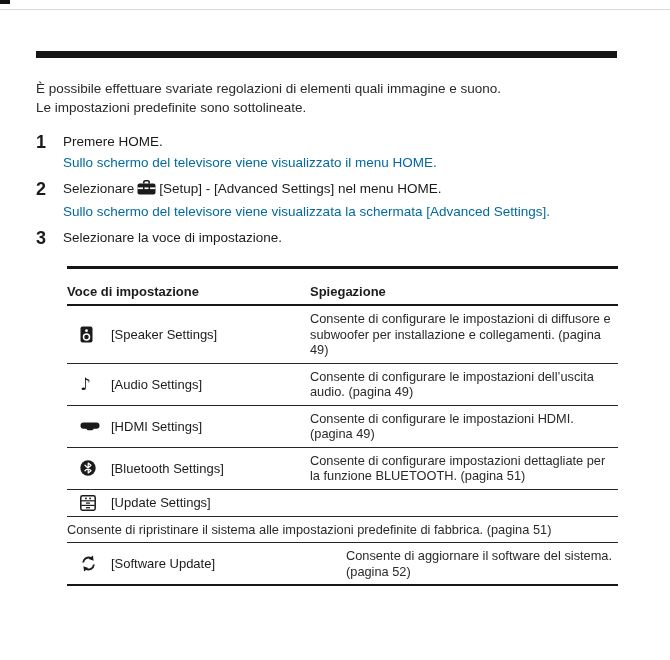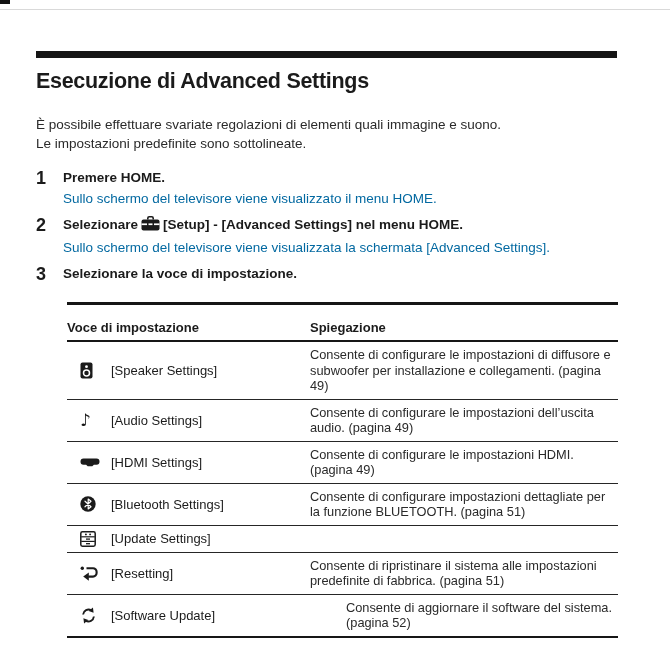--- a/index.html
+++ b/index.html
@@ -17,21 +17,21 @@
     letter-spacing:-0.3px;line-height:26px;
   }
   .intro{font-size:13.5px;line-height:19px;margin-top:21px;color:#2a2a2a;}
   .steps{margin-top:15px;}
   .step{display:flex;margin-bottom:7px;}
   .step-number{
     flex:0 0 27px;width:27px;font-size:18px;font-weight:bold;color:#1b1b1b;
     line-height:20px;
   }
   .step-body{flex:1;}
-  .step-heading{font-size:13.5px;font-weight:bold;color:#1b1b1b;line-height:20px;}
+  .step-heading{font-size:13.5px;font-weight:normal;color:#1b1b1b;line-height:20px;}
   .step-detail{font-size:13.5px;line-height:19px;color:#0369a1;margin-top:1px;}
   .inline-icon{display:inline-block;vertical-align:-2px;margin:0 3px;}
 
   .settings-table{
     margin:18px 0 0 31px;width:551px;
     border-top:3px solid #161616;border-bottom:2px solid #161616;
   }
   .thead{
     display:flex;border-bottom:2px solid #161616;
     font-size:13px;font-weight:bold;color:#1b1b1b;padding:15px 0 5px 0;
@@ -50,21 +50,20 @@
   .cell-desc{flex:1;font-size:12.8px;line-height:15.5px;color:#2a2a2a;padding-right:2px;}
 </style>
 </head>
 <body>
 
 <div class="corner-mark"></div>
 <div class="top-hairline"></div>
 
 <div class="content">
   <div class="title-bar"></div>
-  <h1 class="page-title">Esecuzione di Advanced Settings</h1>
 
   <div class="intro">
     <div>È possibile effettuare svariate regolazioni di elementi quali immagine e suono.</div>
     <div>Le impostazioni predefinite sono sottolineate.</div>
   </div>
 
   <div class="steps">
     <div class="step">
       <div class="step-number">1</div>
       <div class="step-body">
@@ -163,30 +162,20 @@
                 <circle cx="10.1" cy="3.4" r="0.95" fill="#1b1b1b"></circle>
                 <line x1="6" y1="8.1" x2="10" y2="8.1" stroke="#1b1b1b" stroke-width="1.3"></line>
                 <line x1="6" y1="12.7" x2="10" y2="12.7" stroke="#1b1b1b" stroke-width="1.3"></line>
               </svg>
             </span>
       <span class="cell-label">[Update Settings]</span>
     </div>
   </div>
 
   <div class="trow">
-    <div class="cell-item">
-      <span class="cell-icon">
-              <svg width="18" height="16" viewBox="0 0 18 16">
-                <circle cx="2.3" cy="3.2" r="1.7" fill="#1b1b1b"></circle>
-                <path d="M6.5 3.2 H13 a3.6 3.6 0 0 1 3.6 3.6 V8 a3.6 3.6 0 0 1 -3.6 3.6 H8.2" fill="none" stroke="#1b1b1b" stroke-width="2.1"></path>
-                <path d="M8.8 7.4 V15.8 L3.2 11.6 Z" fill="#1b1b1b"></path>
-              </svg>
-            </span>
-      <span class="cell-label">[Resetting]</span>
-    </div>
     <div class="cell-desc">Consente di ripristinare il sistema alle impostazioni predefinite di fabbrica. (pagina 51)</div>
   </div>
 
   <div class="trow">
     <div class="cell-item">
       <span class="cell-icon">
               <svg width="17" height="17" viewBox="0 0 17 17">
                 <path d="M3.1 7.5 A5.5 5.5 0 0 1 11.3 3.3" fill="none" stroke="#1b1b1b" stroke-width="1.9"></path>
                 <path d="M12.9 0.4 L13.6 5.7 L8.7 4.1 Z" fill="#1b1b1b"></path>
                 <path d="M13.9 9.5 A5.5 5.5 0 0 1 5.7 13.7" fill="none" stroke="#1b1b1b" stroke-width="1.9"></path>

